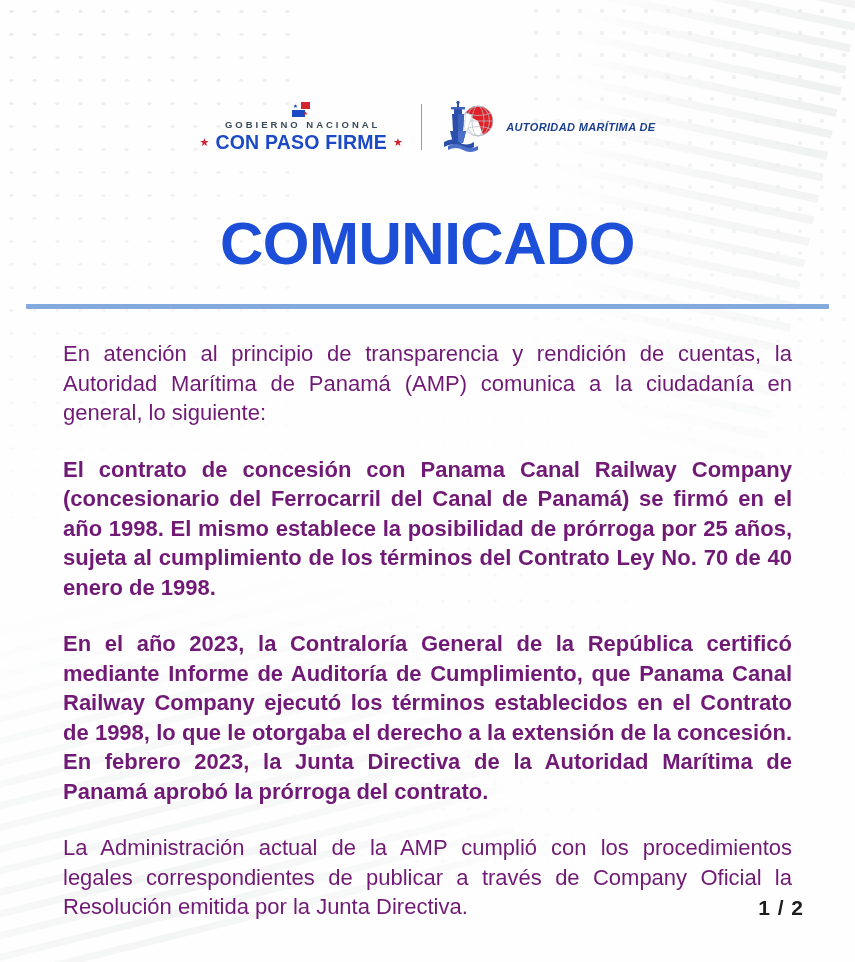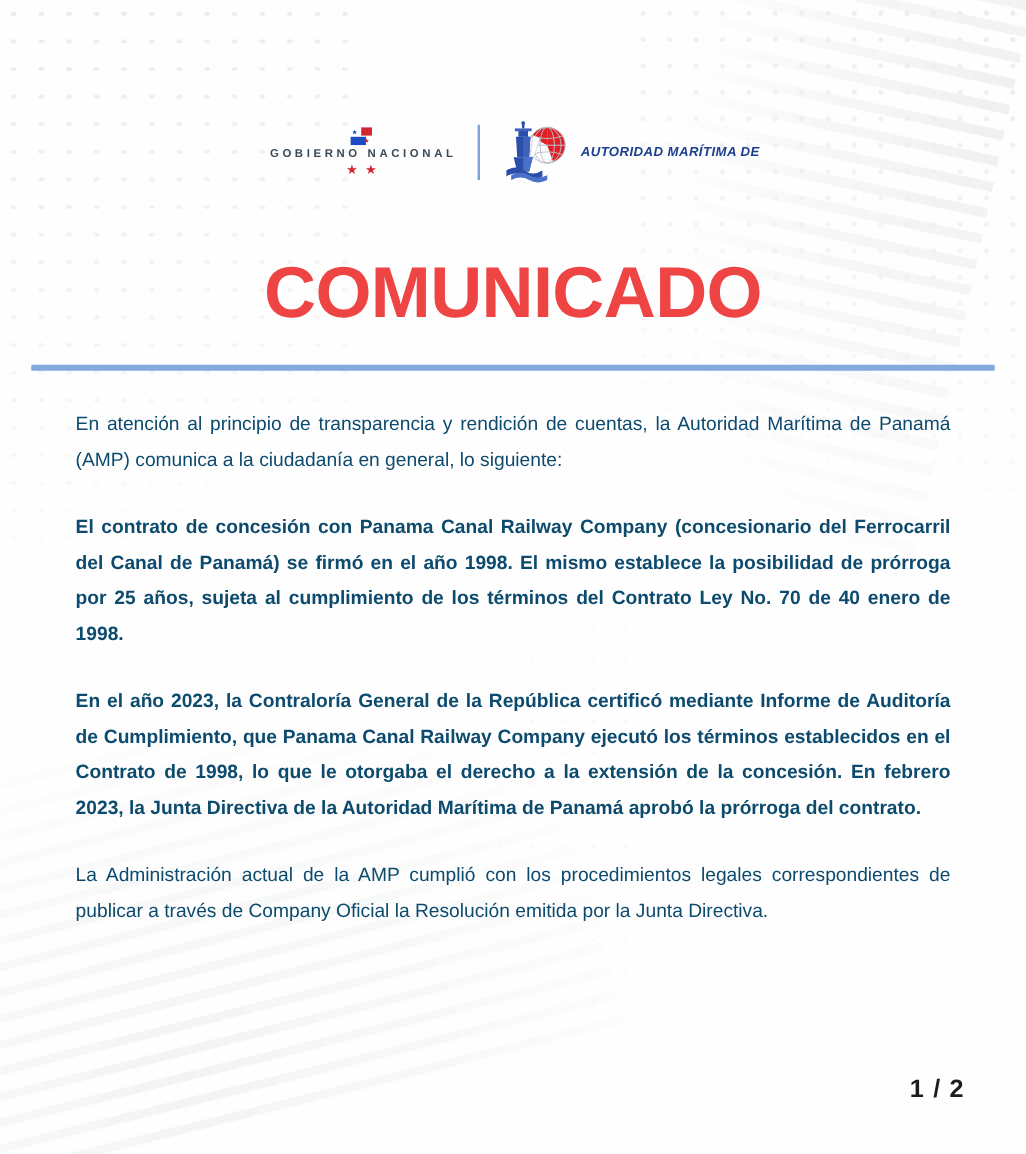--- a/index.html
+++ b/index.html
@@ -166,42 +166,42 @@
     letter-spacing: 0.2px;
     font-style: italic;
     margin-top: 1px;
   }
 
   
   .title {
     text-align: center;
     font-size: 60px;
     font-weight: 700;
-    color: #ef4444;
+    color: #1d4ed8;
     letter-spacing: -0.5px;
     margin-top: 58px;
     line-height: 1;
   }
 
   
   .rule {
     height: 5px;
     background: #84a9dd;
     margin: 30px 26px 0 26px;
     border-radius: 1px;
   }
 
   
   .body-wrap {
     padding: 0 63px;
     margin-top: 30px;
   }
   p.para {
-    color: #0c4a6e;
-    font-size: 16px;
+    color: #701a75;
+    font-size: 22px;
     line-height: 29.5px;
     text-align: justify;
     text-justify: inter-word;
     margin: 0 0 27px 0;
   }
   p.para.bold { font-weight: 700; }
   p.para.regular { font-weight: 400; }
   p.para:last-child { margin-bottom: 0; }
 
   
@@ -238,20 +238,21 @@
           <rect x="0" y="1" width="8" height="6" fill="#ffffff"></rect>
           <rect x="9" y="0" width="9" height="7" fill="#d3252f"></rect>
           <rect x="0" y="8" width="13" height="7" fill="#1b4ac4"></rect>
           <rect x="14" y="8" width="5" height="5" fill="#ffffff"></rect>
           <polygon points="3.5,2.2 4.1,3.6 5.6,3.6 4.4,4.5 4.9,5.9 3.5,5.0 2.1,5.9 2.6,4.5 1.4,3.6 2.9,3.6" fill="#1b4ac4"></polygon>
           <polygon points="13.5,9.4 14.1,10.8 15.6,10.8 14.4,11.7 14.9,13.1 13.5,12.2 12.1,13.1 12.6,11.7 11.4,10.8 12.9,10.8" fill="#d3252f"></polygon>
         </svg>
         <div class="gov-line1">GOBIERNO NACIONAL</div>
         <div class="gov-line2">
           <span class="star">★</span>
+          <span class="txt">CON PASO FIRME</span>
           <span class="star">★</span>
         </div>
       </div>
 
       <div class="logo-divider"></div>
 
       <div class="logo-amp">
         <svg class="amp-mark" viewBox="0 0 60 52">
 
           <circle cx="40" cy="20" r="15" fill="#ffffff"></circle>

